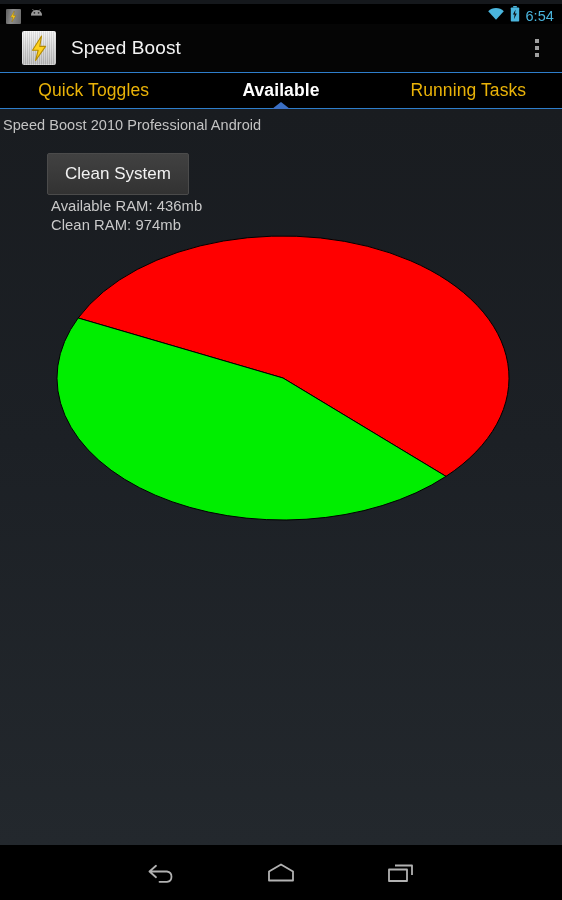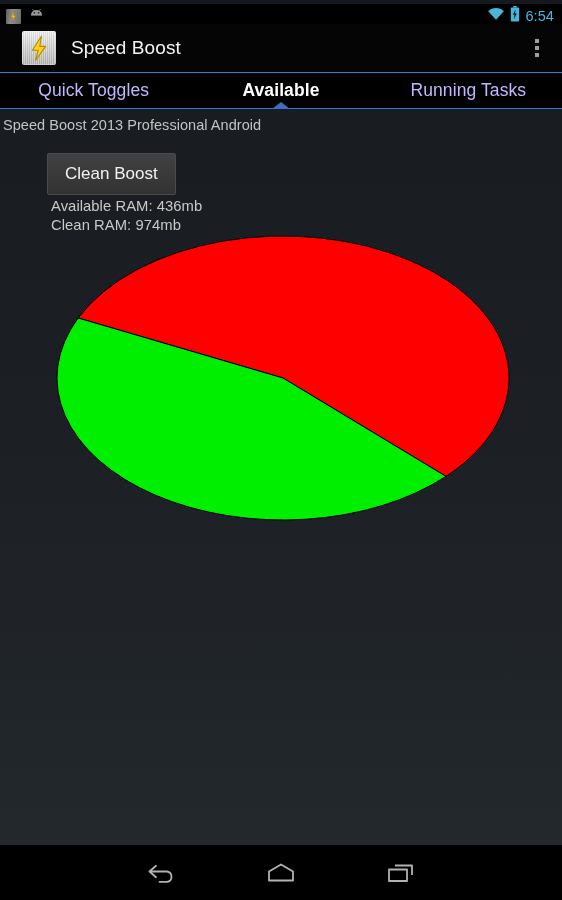--- a/index.html
+++ b/index.html
@@ -117,21 +117,21 @@
     flex: 1 1 0;
     text-align: center;
     position: relative;
     height: 100%;
     display: flex;
     align-items: center;
     justify-content: center;
     cursor: pointer;
   }
   .tab .tab-label {
-    color: #c4b5fd;
+    color: #eab308;
     font-size: 17.5px;
     letter-spacing: 0.1px;
   }
   .tab.active .tab-label {
     color: #ffffff;
     font-weight: bold;
   }
   .tab .caret {
     position: absolute;
     bottom: -1px;
@@ -274,23 +274,23 @@
       <span class="caret"></span>
     </div>
     <div class="tab">
       <span class="tab-label">Running Tasks</span>
 
     </div>
   </div>
 
   <div id="content">
 
-    <div id="subtitle">Speed Boost 2013 Professional Android</div>
-
-    <div id="clean-system-button">Clean Boost</div>
+    <div id="subtitle">Speed Boost 2010 Professional Android</div>
+
+    <div id="clean-system-button">Clean System</div>
 
     <div id="ram-info">
       <div class="ram-line">Available RAM: 436mb</div>
       <div class="ram-line">Clean RAM: 974mb</div>
     </div>
 
     <div id="pie-chart-wrap">
       <svg id="pie-svg" width="562" height="736" viewBox="0 0 562 736">
           <path d="M 283 269 L 78.17444012971708 208.9882068328207 A 226 142 0 1 1 445.98096289861496 367.37391611010884 Z" fill="#ff0000" stroke="#000000" stroke-width="1"></path>
           <path d="M 283 269 L 445.98096289861496 367.37391611010884 A 226 142 0 0 1 78.17444012971703 208.9882068328208 Z" fill="#00ee00" stroke="#000000" stroke-width="1"></path>

